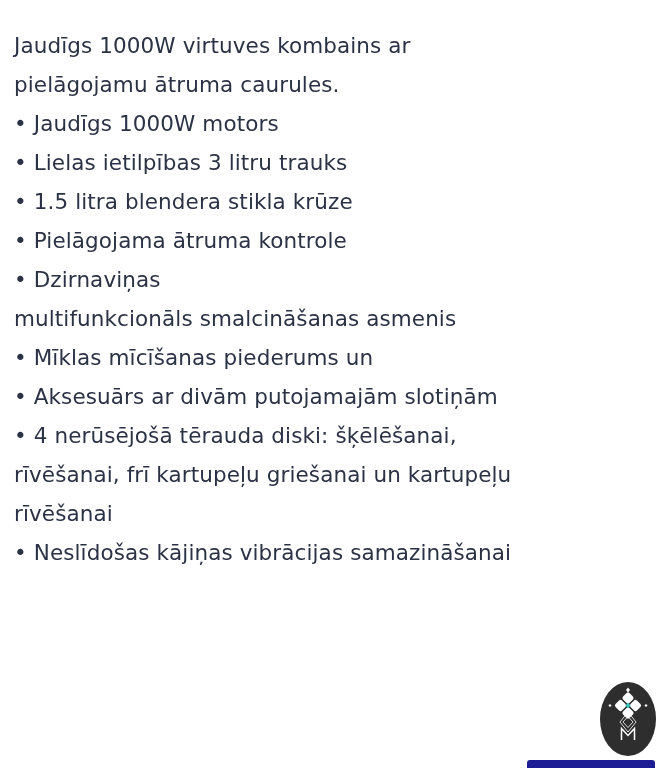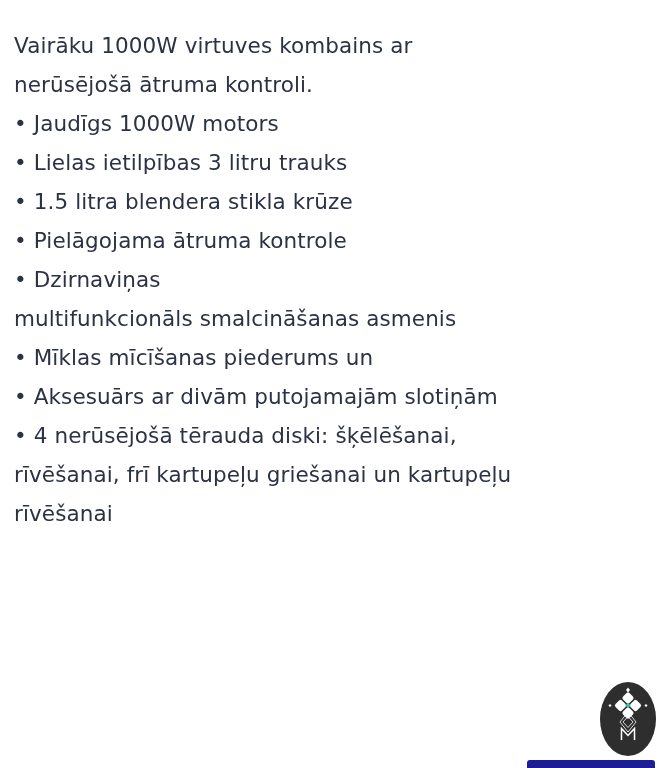--- a/index.html
+++ b/index.html
@@ -48,33 +48,34 @@
     width: 128px;
     height: 8px;
     background: #1d1d96;
     border-radius: 3px 3px 0 0;
   }
 </style>
 </head>
 <body>
 
 <main class="description">
-  <span class="desc-line">Vairāku 1000W virtuves kombains ar</span>
-  <span class="desc-line">nerūsējošā ātruma kontroli.</span>
+  <span class="desc-line">Jaudīgs 1000W virtuves kombains ar</span>
+  <span class="desc-line">pielāgojamu ātruma caurules.</span>
   <span class="desc-line">• Jaudīgs 1000W motors</span>
   <span class="desc-line">• Lielas ietilpības 3 litru trauks</span>
   <span class="desc-line">• 1.5 litra blendera stikla krūze</span>
   <span class="desc-line">• Pielāgojama ātruma kontrole</span>
   <span class="desc-line">• Dzirnaviņas</span>
   <span class="desc-line">multifunkcionāls smalcināšanas asmenis</span>
   <span class="desc-line">• Mīklas mīcīšanas piederums un</span>
   <span class="desc-line">• Aksesuārs ar divām putojamajām slotiņām</span>
   <span class="desc-line">• 4 nerūsējošā tērauda diski: šķēlēšanai,</span>
   <span class="desc-line">rīvēšanai, frī kartupeļu griešanai un kartupeļu</span>
   <span class="desc-line">rīvēšanai</span>
+  <span class="desc-line">• Neslīdošas kājiņas vibrācijas samazināšanai</span>
 </main>
 
 <div class="brand-badge">
   <svg viewBox="0 0 56 74" aria-hidden="true">
 
     <ellipse cx="28" cy="37" rx="28" ry="37" fill="#2e2e2e"></ellipse>
 
     <g fill="#ffffff">
       <rect x="-4.5" y="-4.5" width="9" height="9" rx="2" transform="translate(28,16) rotate(45)"></rect>
       <rect x="-4.5" y="-4.5" width="9" height="9" rx="2" transform="translate(20.5,23.5) rotate(45)"></rect>

